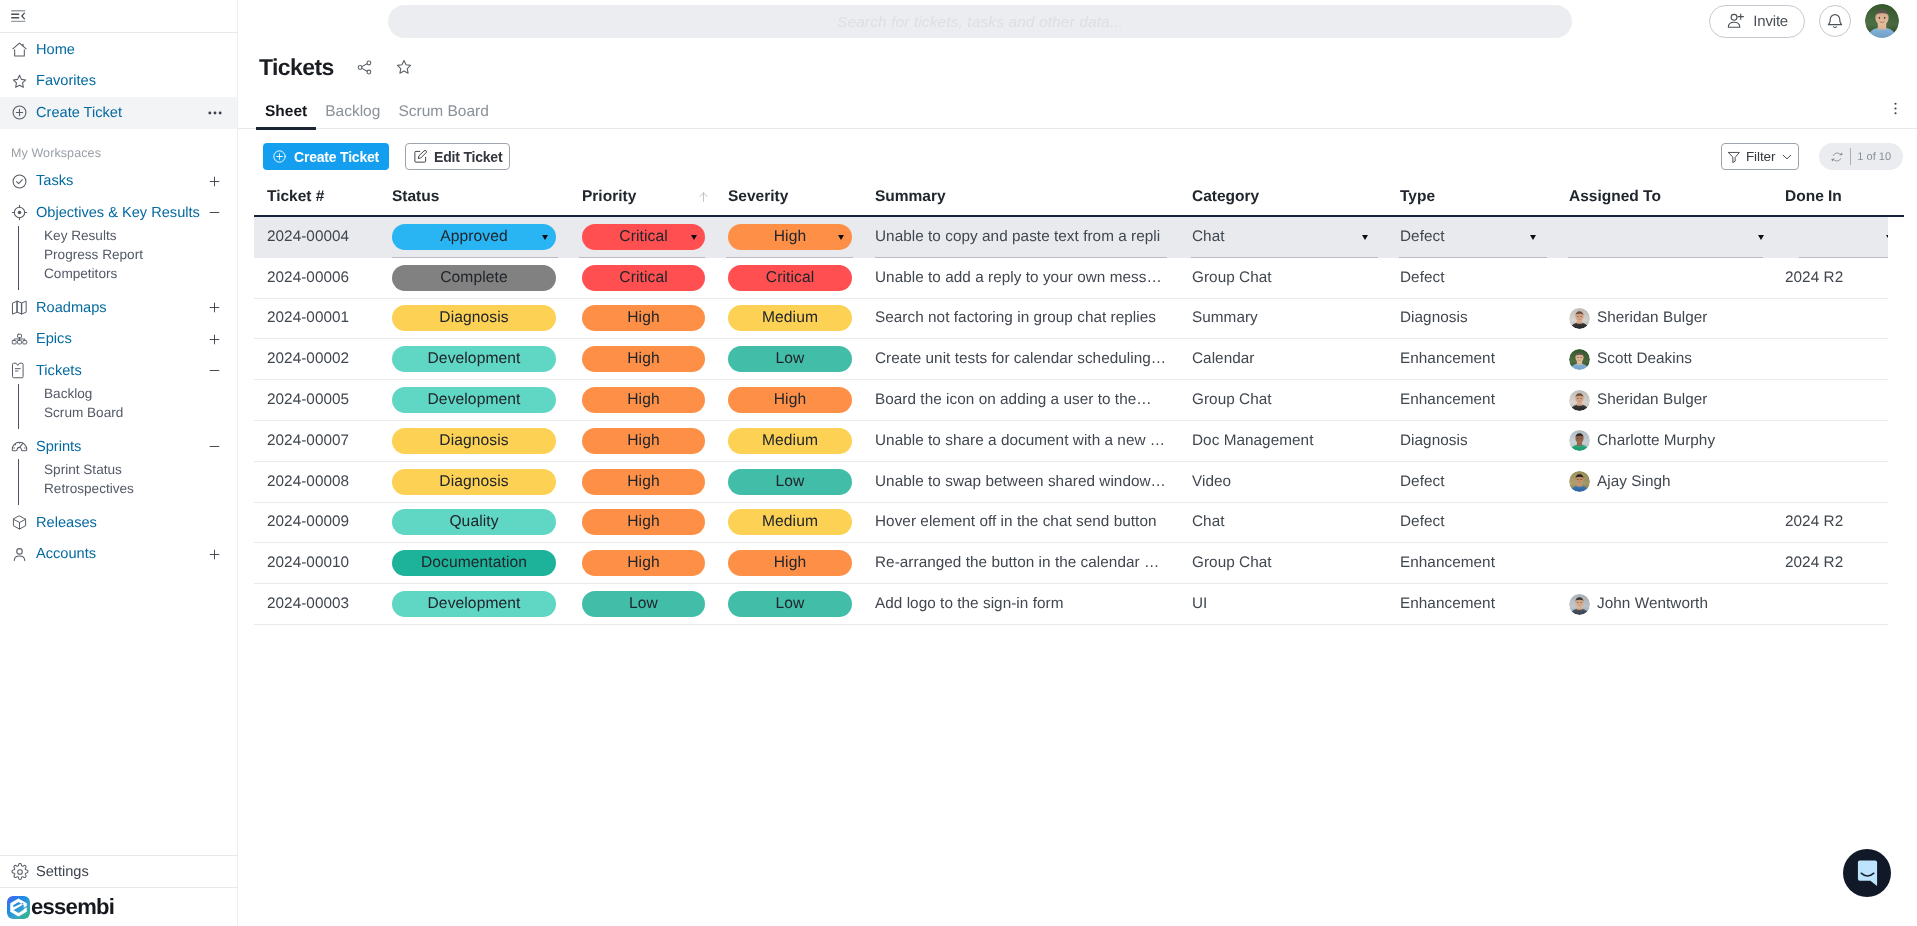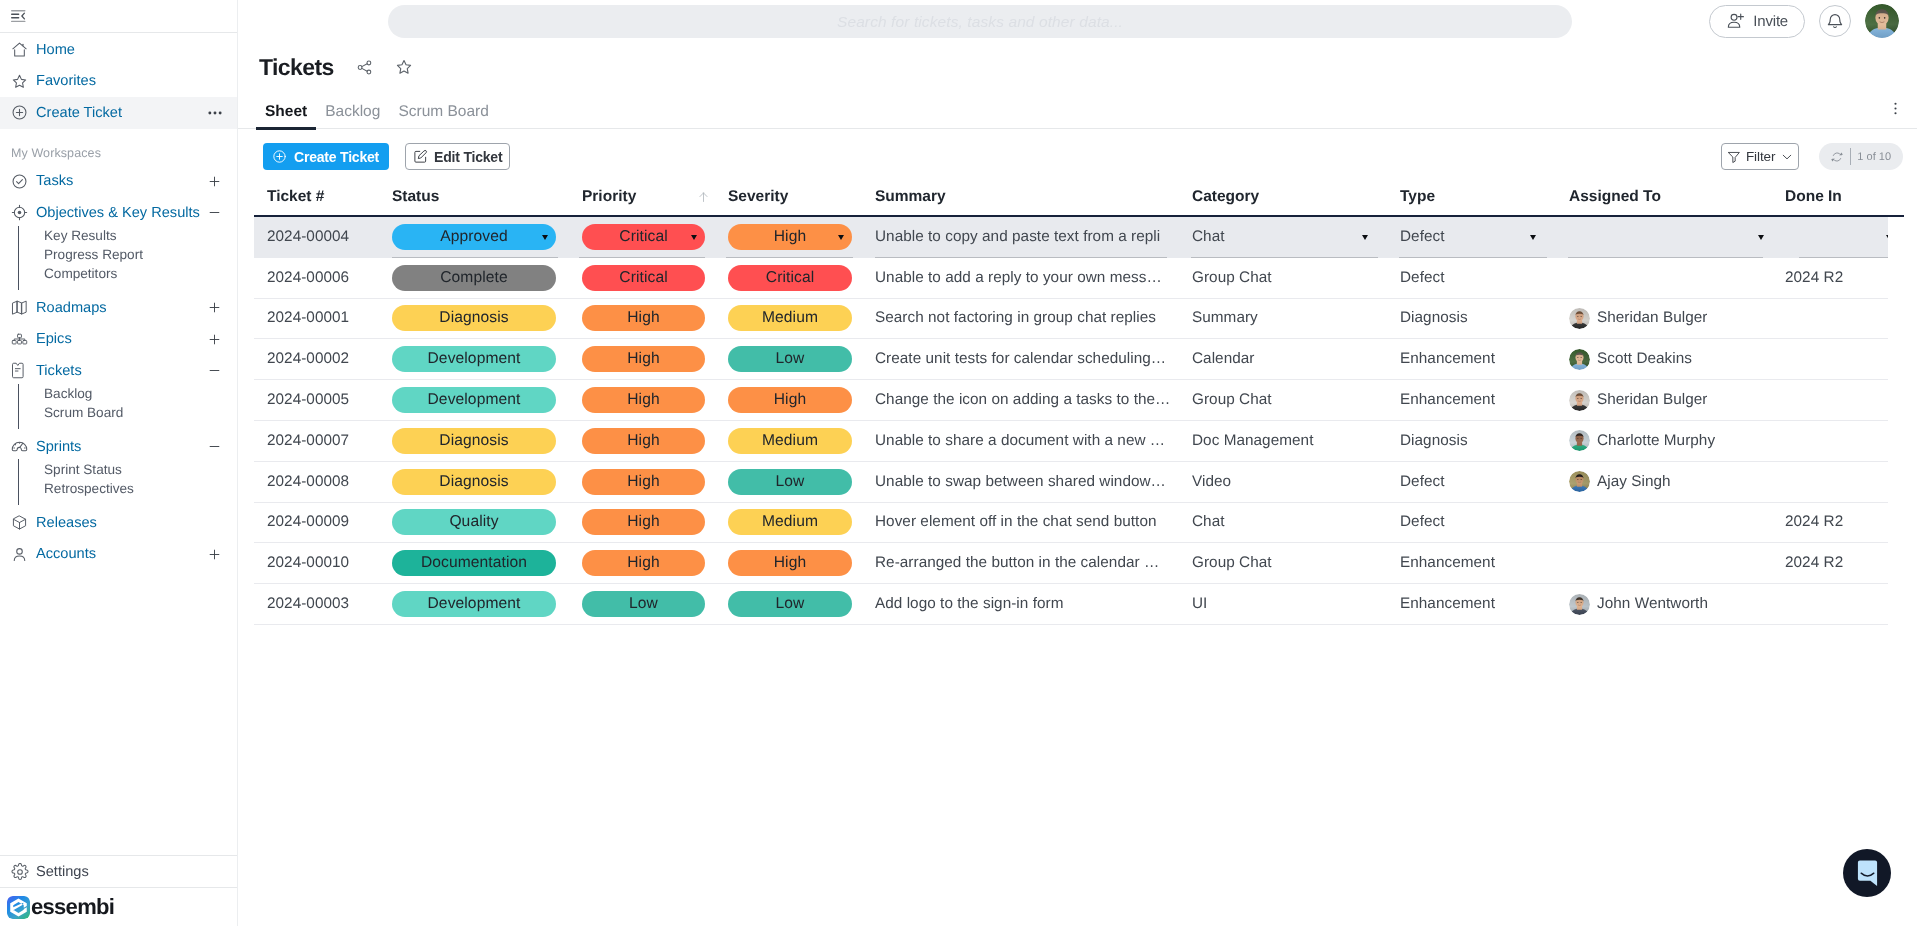--- a/index.html
+++ b/index.html
@@ -772,21 +772,21 @@
               <span class="chip" style="background:#fd9046">
                 <span class="chiptxt">High</span>
               </span>
             </div>
             <div class="gcell col-severity" style="width: 148px; padding-left: 14px; padding-right: 10px;">
               <span class="chip" style="background:#fd9046">
                 <span class="chiptxt">High</span>
               </span>
             </div>
             <div class="gcell col-summary" style="width: 317px; padding-left: 13px;">
-              <span>Change the icon on adding a tasks to the…</span>
+              <span>Board the icon on adding a user to the…</span>
             </div>
             <div class="gcell col-category" style="width: 208px; padding-left: 13px;">
               <span>Group Chat</span>
             </div>
             <div class="gcell col-type" style="width: 169px; padding-left: 13px;">
               <span>Enhancement</span>
             </div>
             <div class="gcell col-assigned" style="width: 216px; padding-left: 13px;">
               <span class="uav av-sheridan"><svg width="21" height="21" viewBox="0 0 64 64">
                   <defs>

